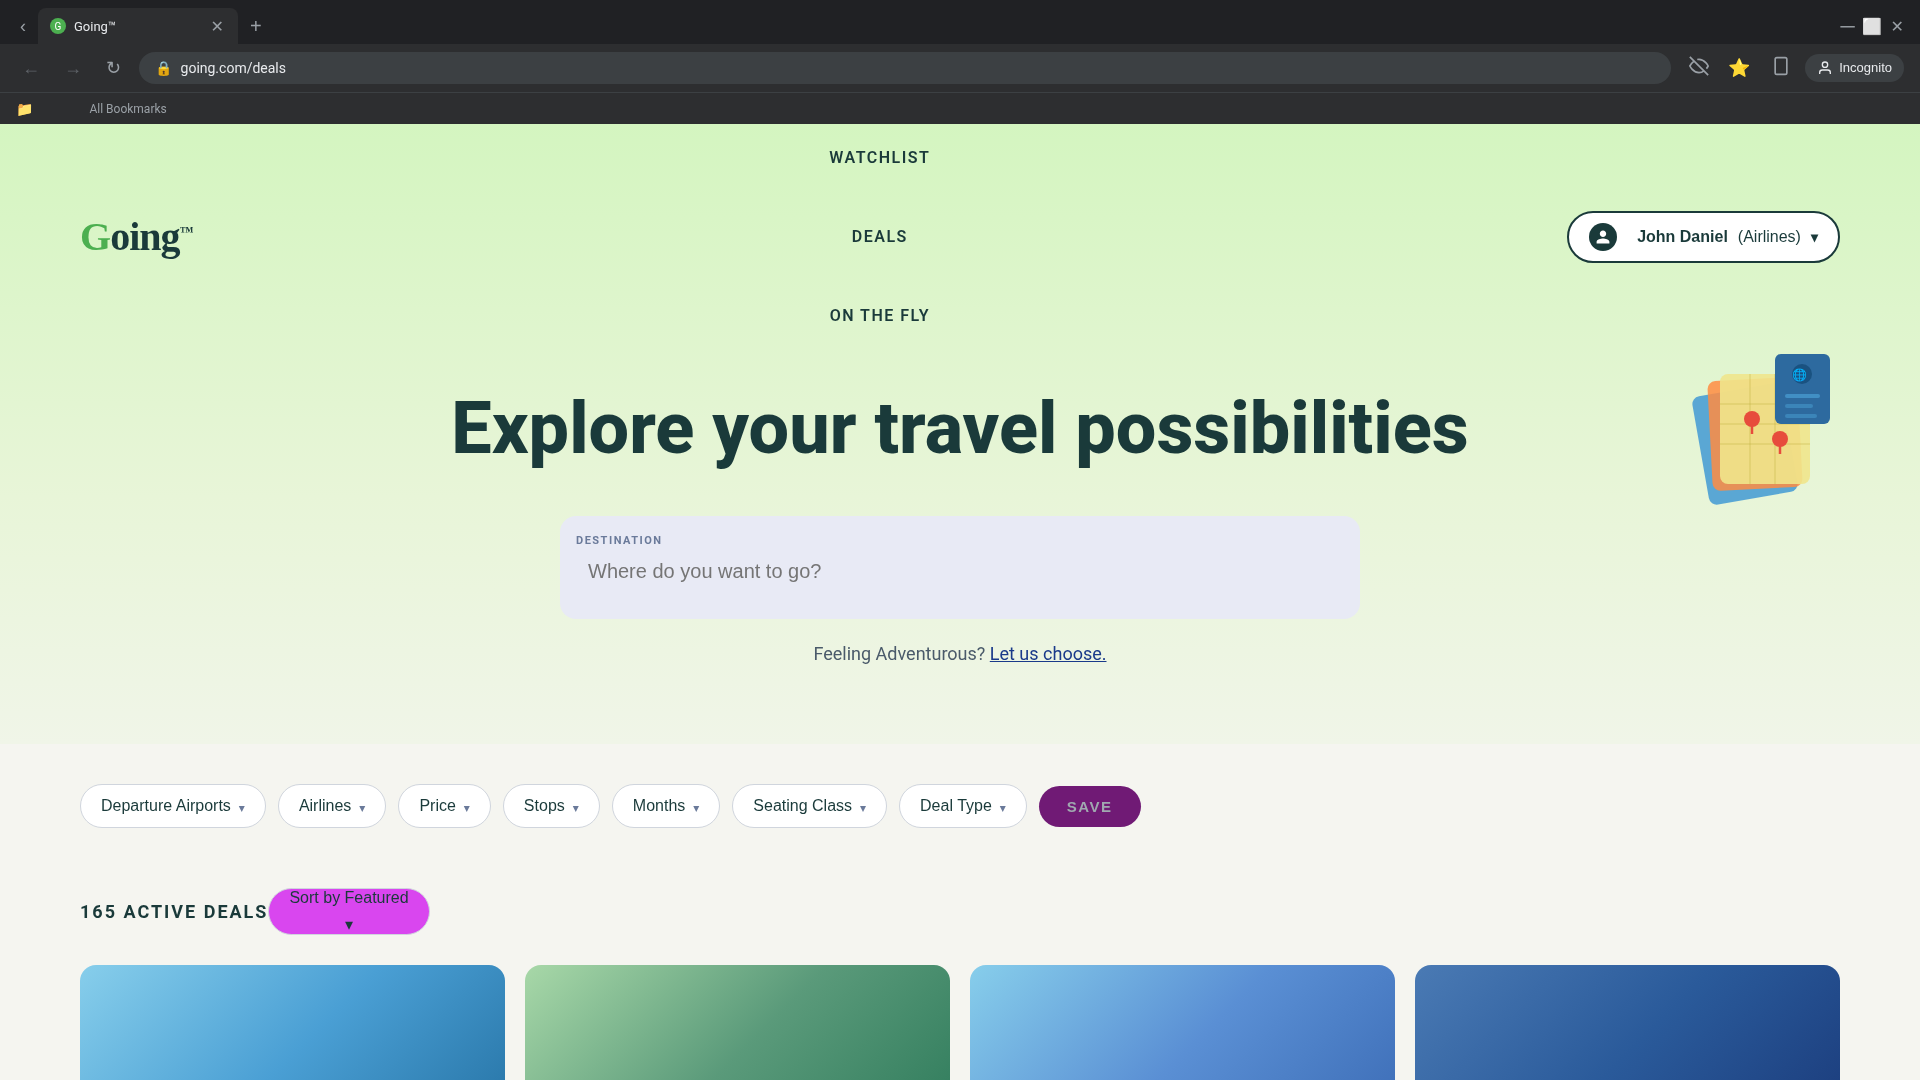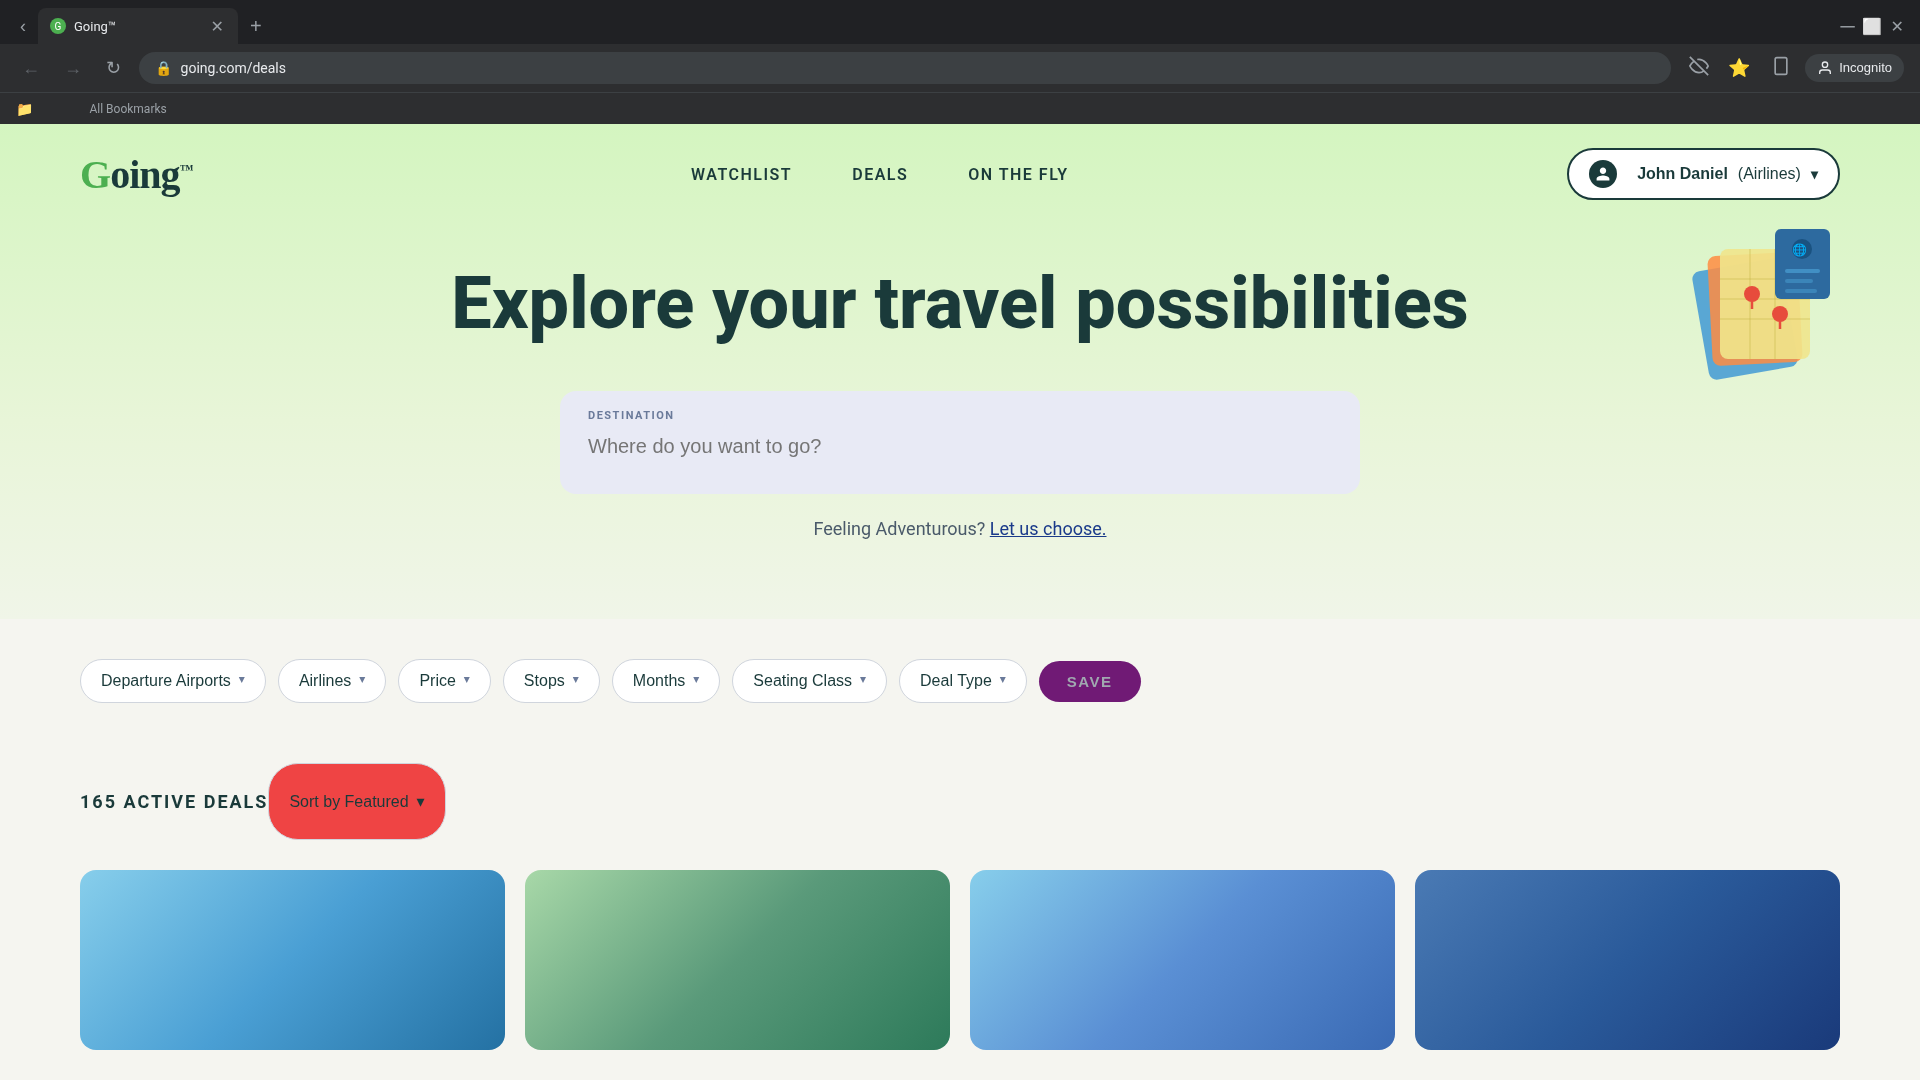--- a/index.html
+++ b/index.html
@@ -161,21 +161,21 @@
     .nav {
       display: flex;
       align-items: center;
       justify-content: space-between;
       padding: 24px 80px;
     }
     .logo {
       display: flex; align-items: center;
     }
     .nav-links {
-      display: flex; align-items: center; gap: 60px;
+      display: flex; align-items: center; gap: 60px; flex-direction: column;
     }
     .nav-link {
       font-size: 16px;
       font-weight: 600;
       color: #1a3a3a;
       text-decoration: none;
       letter-spacing: 1.5px;
       text-transform: uppercase;
     }
     .user-btn {
@@ -214,21 +214,21 @@
       margin-bottom: 48px;
     }
     .destination-input-wrap {
       max-width: 800px;
       margin: 0 auto;
       position: relative;
     }
     .destination-label {
       position: absolute;
       top: 18px;
-      left: 28px;
+      left: 16px;
       font-size: 11px;
       font-weight: 700;
       letter-spacing: 1.5px;
       color: #6a7a9a;
       text-transform: uppercase;
     }
     .destination-input {
       width: 100%;
       background: #e8eaf5;
       border: none;
@@ -262,21 +262,21 @@
       background: #f5f5f0;
       padding: 40px 80px 20px;
     }
     .filters-row {
       display: flex;
       align-items: center;
       gap: 12px;
       flex-wrap: wrap;
     }
     .filter-btn {
-      display: flex; align-items: flex-start; gap: 8px;
+      display: flex; align-items: flex-end; gap: 8px;
       background: white;
       border: 1.5px solid #d0d5dd;
       border-radius: 30px;
       padding: 12px 20px;
       font-size: 16px;
       color: #1a3a3a;
       cursor: pointer;
       font-weight: 500;
       white-space: nowrap;
     }
@@ -306,28 +306,29 @@
     }
     .deals-count {
       font-size: 18px;
       font-weight: 700;
       letter-spacing: 2px;
       color: #1a3a3a;
       text-transform: uppercase;
     }
     .sort-btn {
       display: flex; align-items: center; gap: 8px;
-      background: #ef4444;
+      background: #d946ef;
       border: 1.5px solid #d0d5dd;
       border-radius: 30px;
-      padding: 28px 20px;
+      padding: 0 20px;
       font-size: 16px;
       color: #1a3a3a;
       cursor: pointer;
       font-weight: 500;
+      flex-direction: column;
     }
     .deals-grid {
       display: grid;
       grid-template-columns: repeat(4, 1fr);
       gap: 20px;
     }
     .deal-card {
       background: white;
       border-radius: 16px;
       overflow: hidden;

